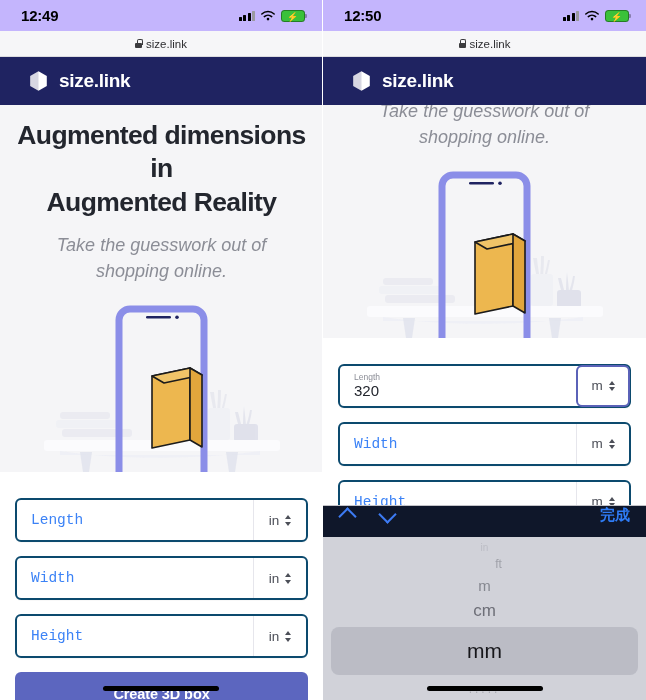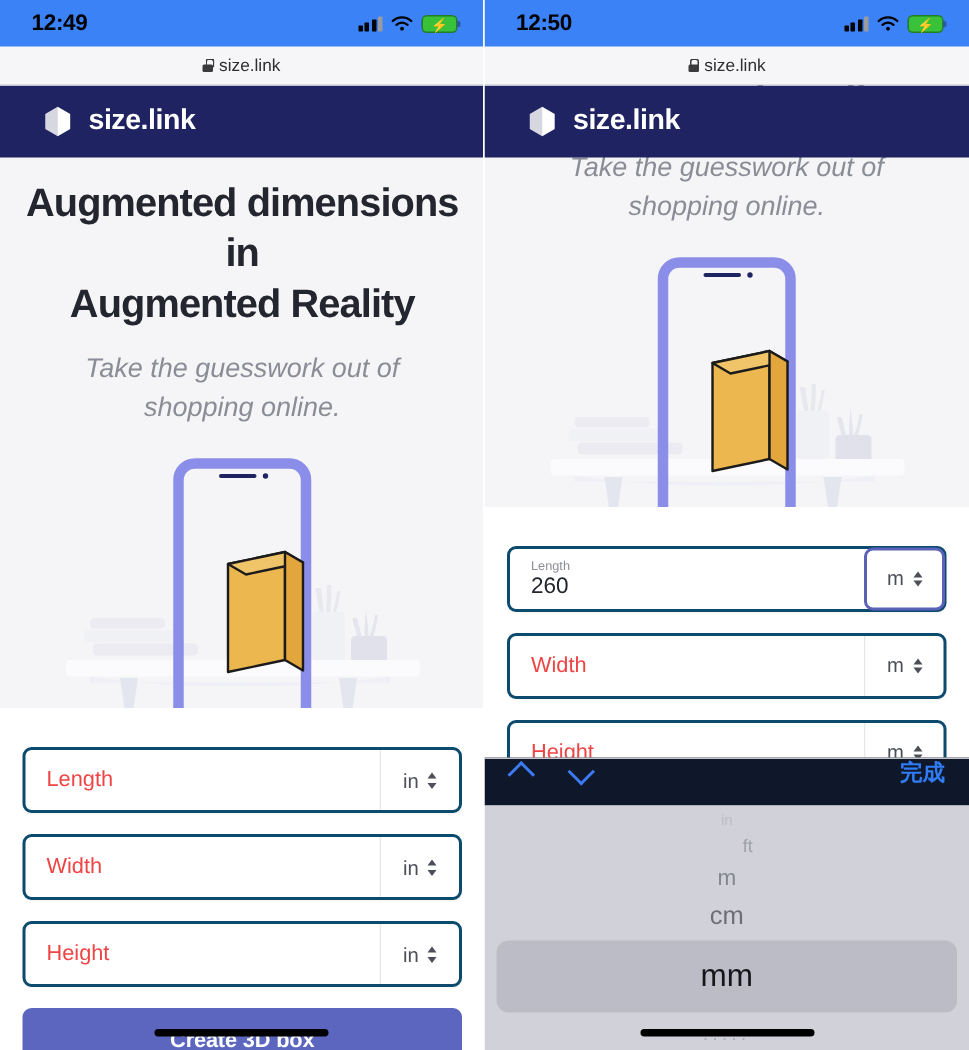--- a/index.html
+++ b/index.html
@@ -15,21 +15,21 @@
     width: 323px; height: 700px;
     overflow: hidden;
     background: #ffffff;
   }
   .phone.left { border-right: 1px solid #ffffff; }
 
   
   .statusbar {
     position: relative;
     height: 31px;
-    background: #3b82f6;
+    background: #c4b5fd;
     display: flex; align-items: center;
     padding: 0 17px 0 21px;
   }
   .sb-time {
     font-size: 15px; font-weight: bold; color: #000;
     letter-spacing: -0.2px;
   }
   .sb-right {
     margin-left: auto; display: flex; align-items: center; gap: 5px;
   }
@@ -107,21 +107,21 @@
   }
   .field-main {
     flex: 1; position: relative;
     display: flex; flex-direction: column; justify-content: center;
     padding: 0 14px;
   }
   .fl-label {
     font-size: 8.5px; color: #8b8d96; line-height: 1.1; margin-bottom: 1px;
   }
   .fl-value { font-size: 15px; color: #23262e; line-height: 1.1; }
-  .ph { font-size: 14.5px; color: #ef4444; }
+  .ph { font-size: 14.5px; color: #3b82f6; font-family: Liberation Mono, monospace; }
   .unit {
     width: 53px; border-left: 1px solid #e6e6ec;
     display: flex; align-items: center; justify-content: center; gap: 6px;
     border-radius: 0 6px 6px 0;
   }
   .unit.focused {
     border: 2px solid #5b62b8; border-radius: 6px;
     margin: -1px -1px -1px 0; width: 54px; background: #fff;
   }
   .unit-text { font-size: 13.5px; color: #4c4f58; }
@@ -392,21 +392,21 @@
               </g>
             </svg>
           </div>
         </div>
 
         <div class="form">
 
           <div class="field">
             <div class="field-main">
               <span class="fl-label">Length</span>
-              <span class="fl-value">260</span>
+              <span class="fl-value">320</span>
             </div>
             <div class="unit focused">
               <span class="unit-text">m</span>
               <span class="stepper">
                   <i class="up"></i>
                   <i class="dn"></i>
                 </span>
             </div>
           </div>
 

